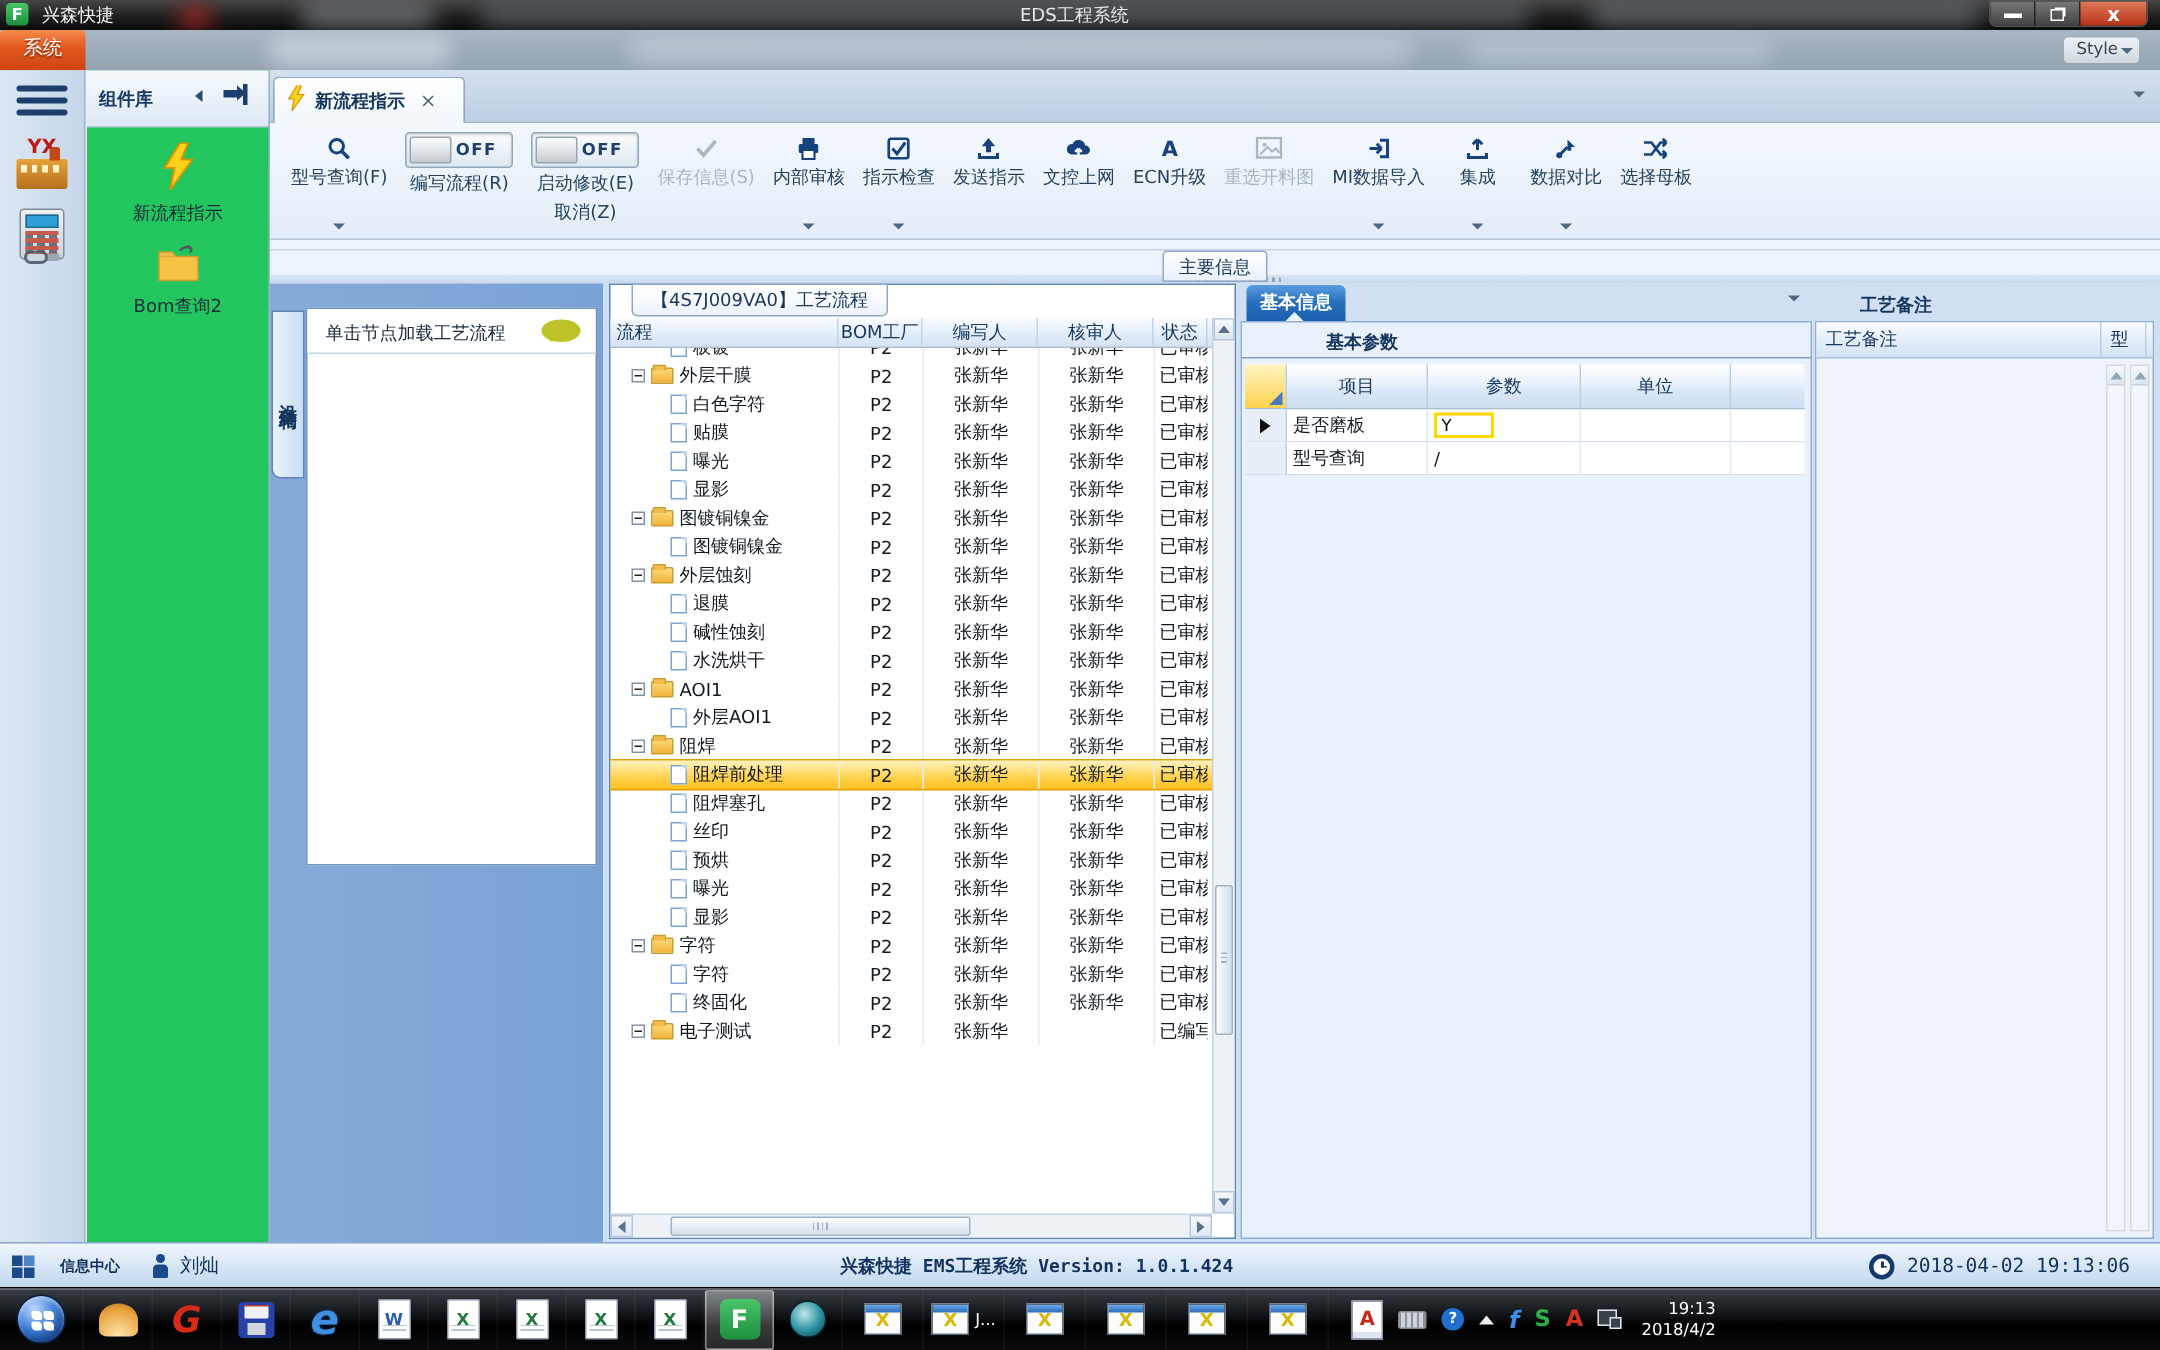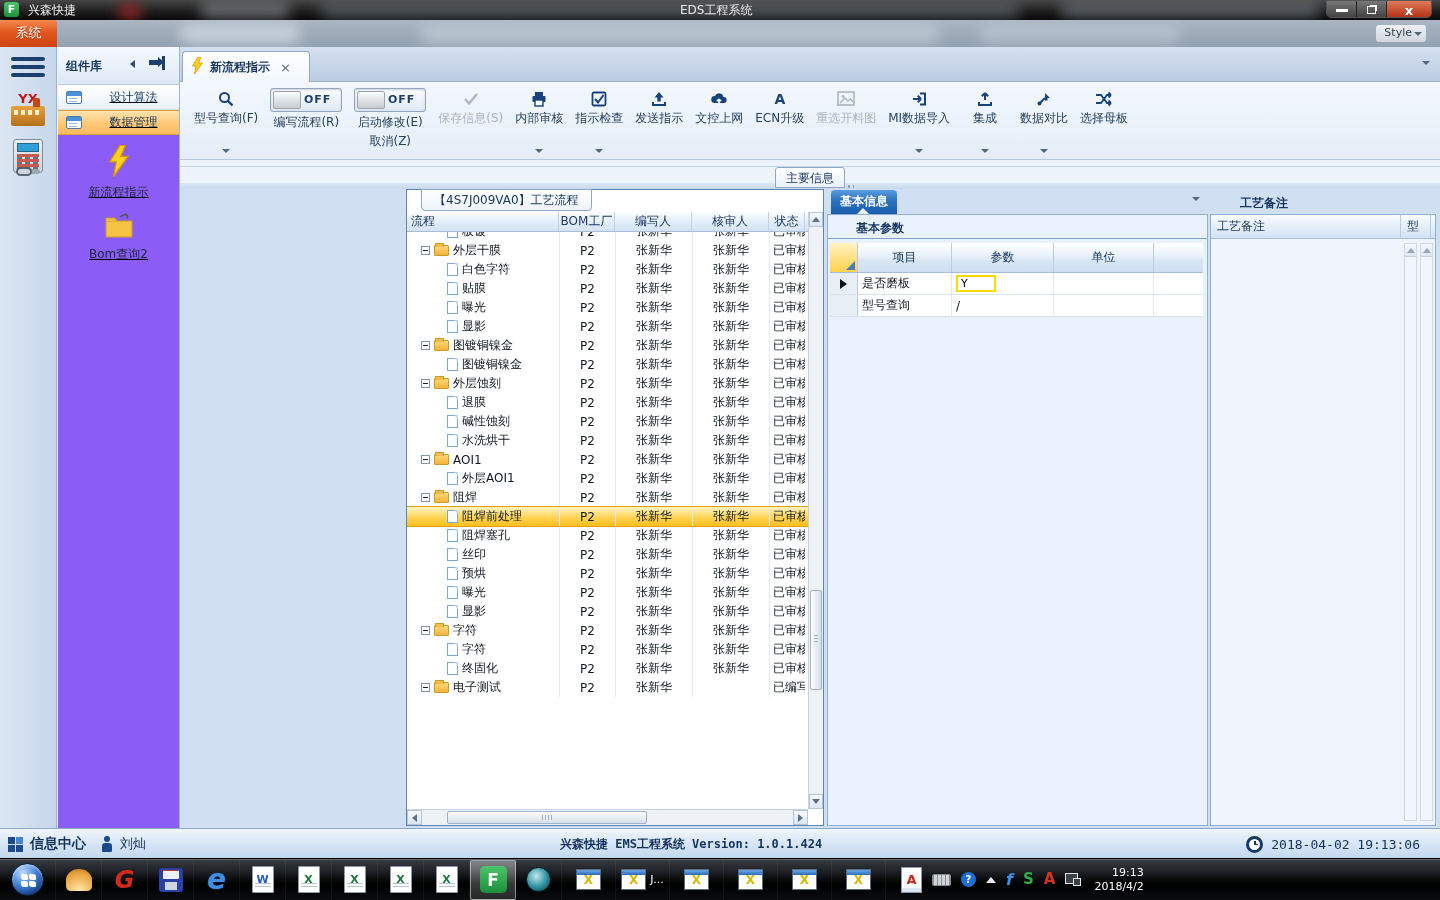--- a/index.html
+++ b/index.html
@@ -42,21 +42,21 @@
   #yxico .fac{margin:1px auto 0;width:34px;height:20px;background:linear-gradient(#e8a23c,#b5701d);border-radius:2px;position:relative;}
   #yxico .fac::before{content:"";position:absolute;left:22px;top:-8px;width:7px;height:9px;background:#c04818;border-radius:2px 2px 0 0;}
   #yxico .fac::after{content:"";position:absolute;left:3px;top:4px;width:26px;height:5px;background:repeating-linear-gradient(90deg,#fff2c8 0 4px,transparent 4px 7px);}
   #calcico{top:92px;}
   #calcico .calc{margin:0 auto;width:30px;height:34px;background:linear-gradient(#efefef,#cdd4da);border:1px solid #7e8b98;border-radius:3px;position:relative;}
   #calcico .calc::before{content:"";position:absolute;left:3px;top:3px;right:3px;height:7px;background:#2f9fd8;border:1px solid #22688c;}
   #calcico .calc::after{content:"";position:absolute;left:3px;top:14px;right:3px;bottom:3px;background:repeating-linear-gradient(#c23a2a 0 3px,transparent 3px 5px),repeating-linear-gradient(90deg,#4a5a6a 0 5px,transparent 5px 8px);opacity:.8;}
   #calcico .chain{position:absolute;left:2px;bottom:-4px;width:16px;height:9px;border:2px solid #5a6672;border-radius:5px;background:#cfd6dd;box-shadow:10px 0 0 -2px #9aa6b2;}
 
   
-  #sidebar{position:absolute;left:58px;top:0;width:122px;height:781px;background:#8b5cf6;border-right:1px solid #9fb4cd;text-decoration:underline;}
+  #sidebar{position:absolute;left:58px;top:0;width:122px;height:781px;background:#22c55e;border-right:1px solid #9fb4cd;}
   #sb-head{height:38px;background:linear-gradient(#f6fafe,#dde8f5);border-bottom:1px solid #b9c9dd;position:relative;}
   #sb-head .t{position:absolute;left:8px;top:11px;font-size:12px;font-weight:bold;color:#173a63;}
   #sb-back{position:absolute;right:44px;top:13px;}
   #sb-dock{position:absolute;right:14px;top:9px;width:16px;height:14px;}
   #sb-dock .bar{position:absolute;right:0;top:0;width:3px;height:14px;background:#1d3f6e;}
   #sb-dock .arr{position:absolute;left:0;top:4px;width:9px;height:5px;background:#1d3f6e;}
   #sb-dock .arr::after{content:"";position:absolute;right:-6px;top:-3px;border-top:5px solid transparent;border-bottom:5px solid transparent;border-left:6px solid #1d3f6e;}
   .sb-group{height:25px;display:flex;align-items:center;border-bottom:1px solid #cdd9e8;background:linear-gradient(#ffffff,#e9f1fa);cursor:pointer;}
   .sb-group.active{background:linear-gradient(#ffe3ae,#ffc977 55%,#ffb95e);border-top:1px solid #e2a23c;border-bottom:1px solid #e2a23c;}
   .sb-group .gicon{width:16px;height:13px;margin:0 6px 0 8px;border:1px solid #4a7ab0;background:#fff;position:relative;border-radius:2px;}
@@ -160,21 +160,21 @@
   #ththumb::after{content:"";position:absolute;top:3px;bottom:3px;left:94px;width:10px;background:repeating-linear-gradient(90deg,#9fb2c8 0 1px,transparent 1px 3px);}
 
   
   #rightpane{position:absolute;left:645px;top:0;width:385px;height:639px;}
   #bi-tab{position:absolute;left:6px;top:1px;width:66px;height:24px;background:linear-gradient(#5a9de0,#2a72bd 45%,#1b5fae);border-radius:4px 4px 0 0;color:#fff;font-size:12px;font-weight:bold;text-align:center;line-height:23px;cursor:pointer;}
   #bi-notch{position:absolute;left:32px;top:19px;border-left:6px solid transparent;border-right:6px solid transparent;border-bottom:6px solid #eaf2fb;z-index:2;}
   #bi-panel{position:absolute;left:2px;top:25px;right:2px;bottom:2px;background:#e9f2fc;border:1px solid #8fb0d4;}
   .ttab-row{position:relative;height:24px;border-bottom:1px solid #7f9fc6;}
   .ttab{position:absolute;top:2px;height:22px;padding:0 16px;font-size:12px;font-weight:bold;color:#16365e;line-height:22px;cursor:pointer;}
   .ttab::before{content:"";position:absolute;inset:0;background:linear-gradient(#fdfeff,#dcE9f8 60%,#cfe0f3);border:1px solid #7f9fc6;border-bottom:none;border-radius:6px 4px 0 0;transform:skewX(-18deg);transform-origin:100% 100%;z-index:-1;}
-  #bi-tabs .ttab{left:12px;}
+  #bi-tabs .ttab{left:40px;}
   
   #params{position:absolute;left:2px;top:28px;right:4px;}
   #params .grid-head{height:30px;}
   #params .p-corner{background:linear-gradient(#fff3c2,#ffd24d);position:relative;border-right:1px solid #b9cde4;}
   #params .p-corner::after{content:"";position:absolute;right:2px;bottom:2px;border-left:9px solid transparent;border-bottom:9px solid #4a7ab8;}
   .p-row{display:flex;height:22px;background:#fff;border-bottom:1px solid #d8e2ee;}
   .p-cell{font-size:12px;color:#101820;display:flex;align-items:center;padding-left:4px;border-right:1px solid #e0e8f2;overflow:hidden;white-space:nowrap;}
   .p-marker{background:#e8eef6;justify-content:center;padding-left:0;border-right:1px solid #b9cde4;}
   .editbox{width:40px;height:17px;border:2px solid #ffd800;background:#fff;font-size:11px;line-height:13px;padding-left:3px;color:#000;}
   #rp-caret{position:absolute;right:10px;top:8px;}
@@ -189,21 +189,21 @@
   .mini-scroll .msb{position:absolute;left:0;right:0;top:0;height:13px;background:linear-gradient(#f6f9fc,#dde6f1);border-bottom:1px solid #c4d2e2;display:flex;align-items:center;justify-content:center;}
   .mini-scroll .arr-up{border-bottom-color:#93a5b8;}
 
   
   #statusbar{position:absolute;left:0;top:828px;width:1440px;height:30px;background:linear-gradient(#f0f6fd,#d3e3f4 60%,#c3d8ee);border-top:1px solid #8aa8cc;}
   #statusbar .item{position:absolute;top:0;height:30px;display:flex;align-items:center;}
   #gridico{width:15px;height:15px;display:grid;grid-template-columns:7px 7px;grid-template-rows:7px 7px;gap:1px;}
   #gridico i{background:#1b4a8a;}
   #gridico i:nth-child(2){background:#4a84c8;}
   #st-info{left:8px;}
-  #st-info .lbl{margin-left:7px;font-size:14px;font-weight:bold;color:#13335e;}
+  #st-info .lbl{margin-left:17px;font-size:10px;font-weight:bold;color:#13335e;}
   #st-user{left:100px;}
   .personico{position:relative;width:14px;height:16px;}
   .personico::before{content:"";position:absolute;left:4px;top:0;width:6px;height:6px;border-radius:50%;background:#1b4a8a;}
   .personico::after{content:"";position:absolute;left:2px;top:7px;width:10px;height:9px;border-radius:3px 3px 1px 1px;background:#1b4a8a;}
   #st-user .lbl{margin-left:6px;font-size:13px;color:#13335e;}
   #st-model{left:205px;font-size:12px;font-weight:bold;color:#13335e;font-family:"DejaVu Sans Mono","Liberation Mono",monospace;}
   #st-version{left:560px;font-size:12px;font-weight:bold;color:#13335e;font-family:"DejaVu Sans Mono","Liberation Mono",monospace;}
   #st-time{right:20px;}
   .clockico{width:17px;height:17px;border-radius:50%;border:3px solid #15386b;position:relative;background:#fff;}
   .clockico::before{content:"";position:absolute;left:5px;top:2px;width:1.5px;height:4px;background:#15386b;}
@@ -305,30 +305,20 @@
 
     <div id="sidebar">
       <div id="sb-head">
         <span class="t">组件库</span>
         <span class="caret-left" id="sb-back"></span>
         <span id="sb-dock">
             <span class="arr"></span>
             <span class="bar"></span>
           </span>
       </div>
-      <div id="sb-groups">
-          <div class="sb-group">
-            <span class="gicon"></span>
-            <span class="glabel">设计算法</span>
-          </div>
-          <div class="sb-group active">
-            <span class="gicon"></span>
-            <span class="glabel">数据管理</span>
-          </div>
-        </div>
       <div id="sb-tools">
           <div class="sb-tool">
             <div><svg width="24" height="32" viewBox="0 0 13 17">
                 <path d="M7 0 L1.5 9 H5 L3.5 17 L11.5 6 H7.5 L10 0 Z" fill="#ffd21e" stroke="#d99400" stroke-width="0.7"></path>
               </svg></div>
             <div class="tlabel">新流程指示</div>
           </div>
           <div class="sb-tool">
             <div><svg width="30" height="26" viewBox="0 0 30 26">
                 <path d="M2 8 H28 V24 H2 Z" fill="#f6c244" stroke="#c99d2c"></path>
@@ -514,20 +504,29 @@
             </div>
           </div>
       </div>
 
       <div id="hsplit">
           <div class="grip"></div>
         </div>
 
       <div id="lower">
 
+        <div id="leftpane">
+          <div id="vtab">设备结构</div>
+          <div id="structpanel">
+            <div id="structhead">
+              <span class="hint">单击节点加载工艺流程</span>
+              <span id="bubble"></span>
+            </div>
+          </div>
+        </div>
 
         <div id="treepane">
           <div id="treetitle">【4S7J009VA0】工艺流程</div>
           <div id="treehead">
               <div class="gh-cell" style="flex: 0 0 152px;">流程</div>
               <div class="gh-cell c" style="flex: 0 0 56px;">BOM工厂</div>
               <div class="gh-cell c" style="flex: 0 0 77px;">编写人</div>
               <div class="gh-cell c" style="flex: 0 0 77px;">核审人</div>
               <div class="gh-cell c" style="flex: 0 0 36px;">状态</div>
             </div>

